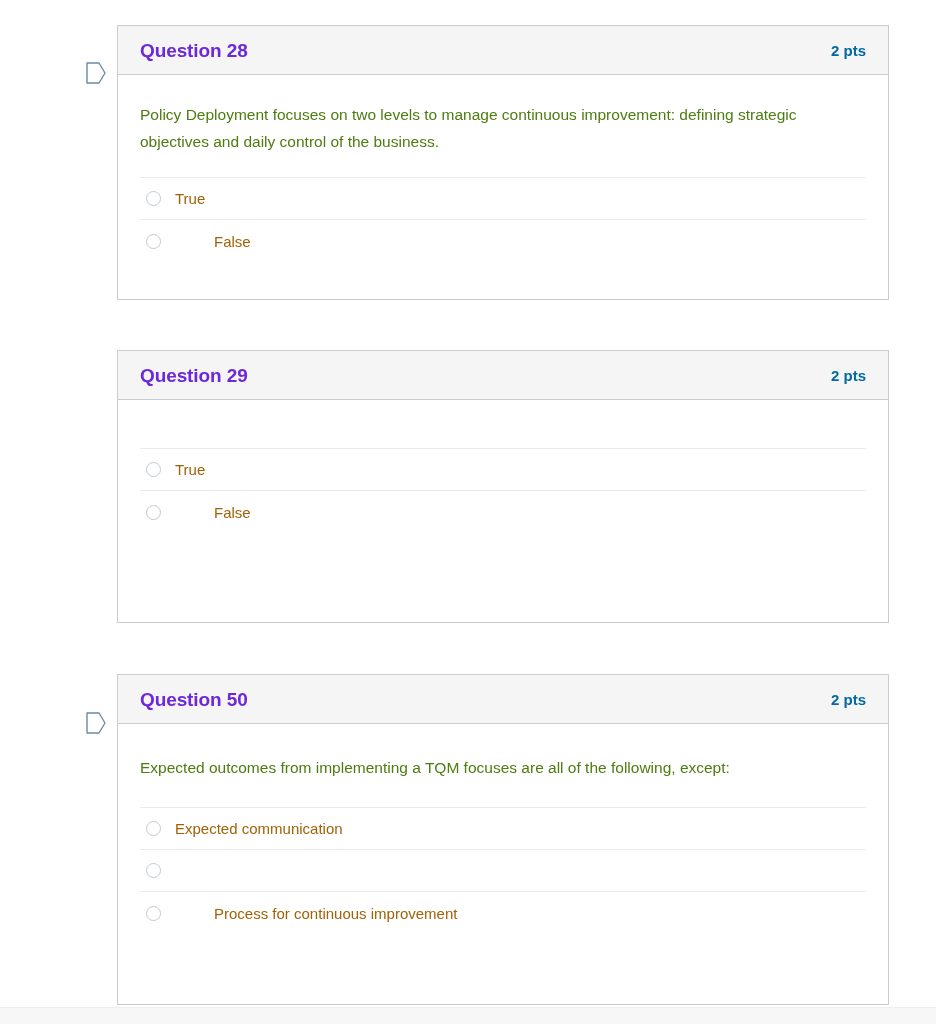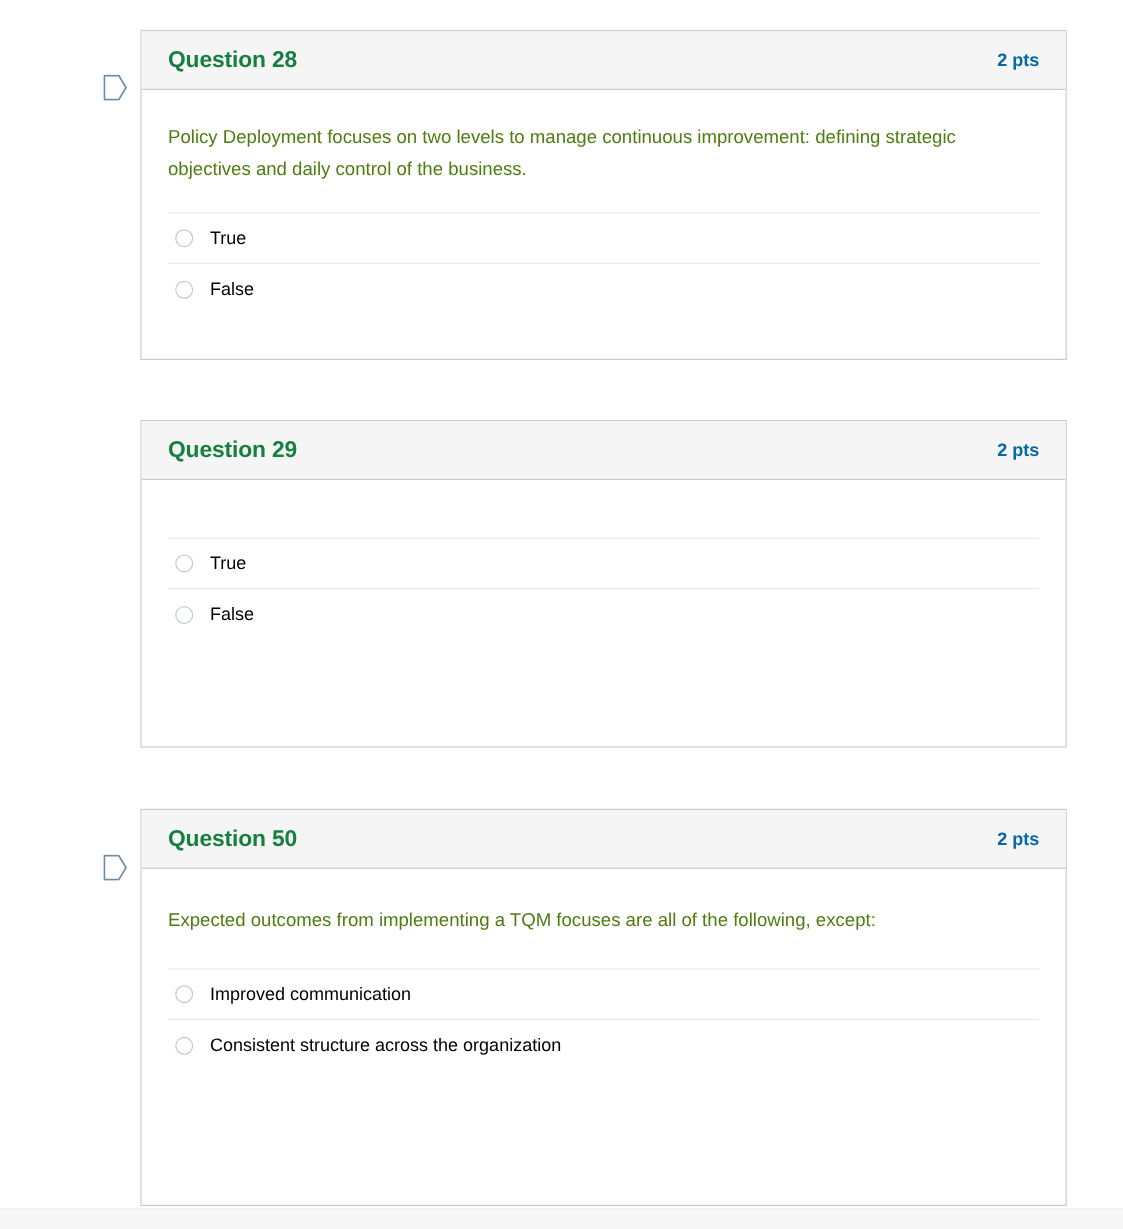--- a/index.html
+++ b/index.html
@@ -66,21 +66,21 @@
     display: flex;
     align-items: center;
     justify-content: space-between;
     padding: 0 22px 0 22px;
     box-sizing: border-box;
   }
 
   .q-title {
     font-size: 19px;
     font-weight: bold;
-    color: #15803d;
+    color: #6d28d9;
     letter-spacing: -0.1px;
     line-height: 1;
   }
 
   .q-points {
     font-size: 15px;
     font-weight: bold;
     color: #0369a1;
     line-height: 1;
   }
@@ -106,38 +106,39 @@
   .answer-row {
     display: flex;
     align-items: center;
     height: 42px;
     border-bottom: 1px solid #e8eaec;
     padding-left: 6px;
     box-sizing: border-box;
   }
   .answer-row:last-child {
     border-bottom: none;
+    gap: 39px;
   }
 
   .radio {
     width: 15px;
     height: 15px;
     min-width: 15px;
     border-radius: 50%;
     border: 1px solid #c2c9ce;
     background: #ffffff;
     box-sizing: border-box;
     display: inline-block;
   }
 
   .answer-label {
     margin-left: 14px;
     font-size: 15px;
     line-height: 1;
-    color: #000000;
+    color: #a16207;
   }
 
   
   #q28 { top: 25px; }
   #q28 .q-card { height: 275px; }
   #q28 .flag-icon { top: 37px; }
 
   #q29 { top: 350px; }
   #q29 .q-card { height: 273px; text-align: right; }
   #q29 .flag-icon { top: 362px; }
@@ -211,25 +212,28 @@
     <div class="q-card">
       <div class="q-header">
         <span class="q-title">Question 50</span>
         <span class="q-points">2 pts</span>
       </div>
       <div class="q-body">
         <p class="q-text">Expected outcomes from implementing a TQM focuses are all of the following, except:</p>
         <div class="answers">
           <div class="answer-row">
             <span class="radio"></span>
-            <span class="answer-label">Improved communication</span>
-          </div>
-          <div class="answer-row">
-            <span class="radio"></span>
-            <span class="answer-label">Consistent structure across the organization</span>
+            <span class="answer-label">Expected communication</span>
+          </div>
+          <div class="answer-row">
+            <span class="radio"></span>
+          </div>
+          <div class="answer-row">
+            <span class="radio"></span>
+            <span class="answer-label">Process for continuous improvement</span>
           </div>
         </div>
       </div>
     </div>
   </div>
 
   <div class="bottom-strip"></div>
 
 </div>
 

